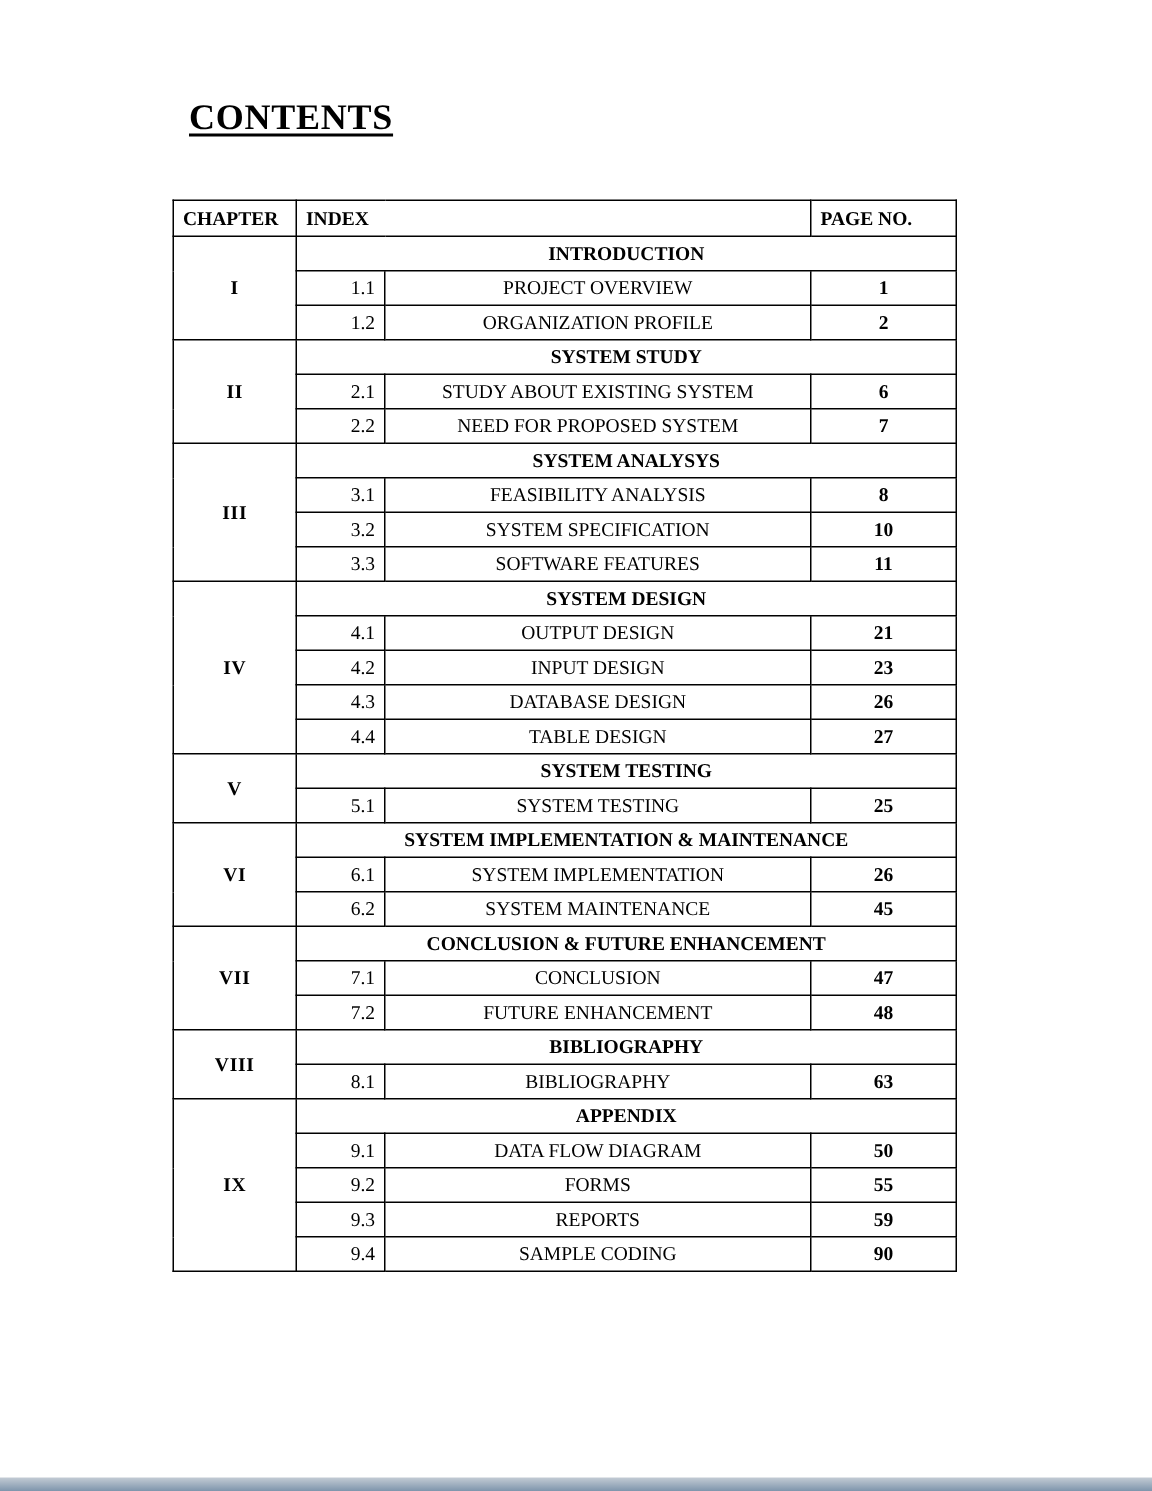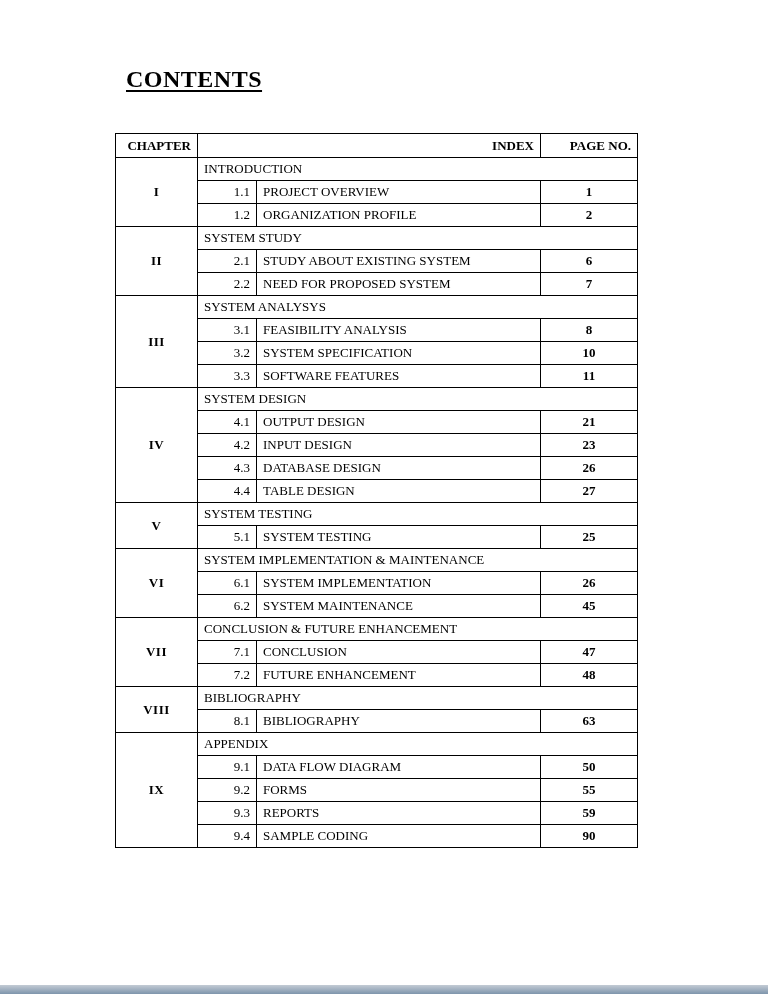--- a/index.html
+++ b/index.html
@@ -33,36 +33,36 @@
   .toc th, .toc td {
     border: 1px solid #000000;
     height: 23px;
     padding: 1px 6px;
     vertical-align: middle;
     white-space: nowrap;
     overflow: hidden;
   }
   .toc th {
     font-weight: bold;
-    text-align: right;
+    text-align: left;
     height: 24px;
   }
   .chapter-cell {
     font-weight: bold;
     text-align: center;
     vertical-align: middle;
     letter-spacing: 0.5px;
   }
   .section-title {
-    font-weight: normal;
-    text-align: left;
+    font-weight: bold;
+    text-align: center;
     padding-left: 9px;
   }
   .item-number { text-align: right; }
-  .item-label  { text-align: left; padding-left: 8px; margin-top: 36px; }
+  .item-label  { text-align: center; padding-left: 8px; margin-top: 36px; }
   .item-page   { font-weight: bold; text-align: center; }
   .footer-bar {
     position: absolute;
     left: 0;
     bottom: 0;
     width: 768px;
     height: 9px;
   }
 </style>
 </head>

